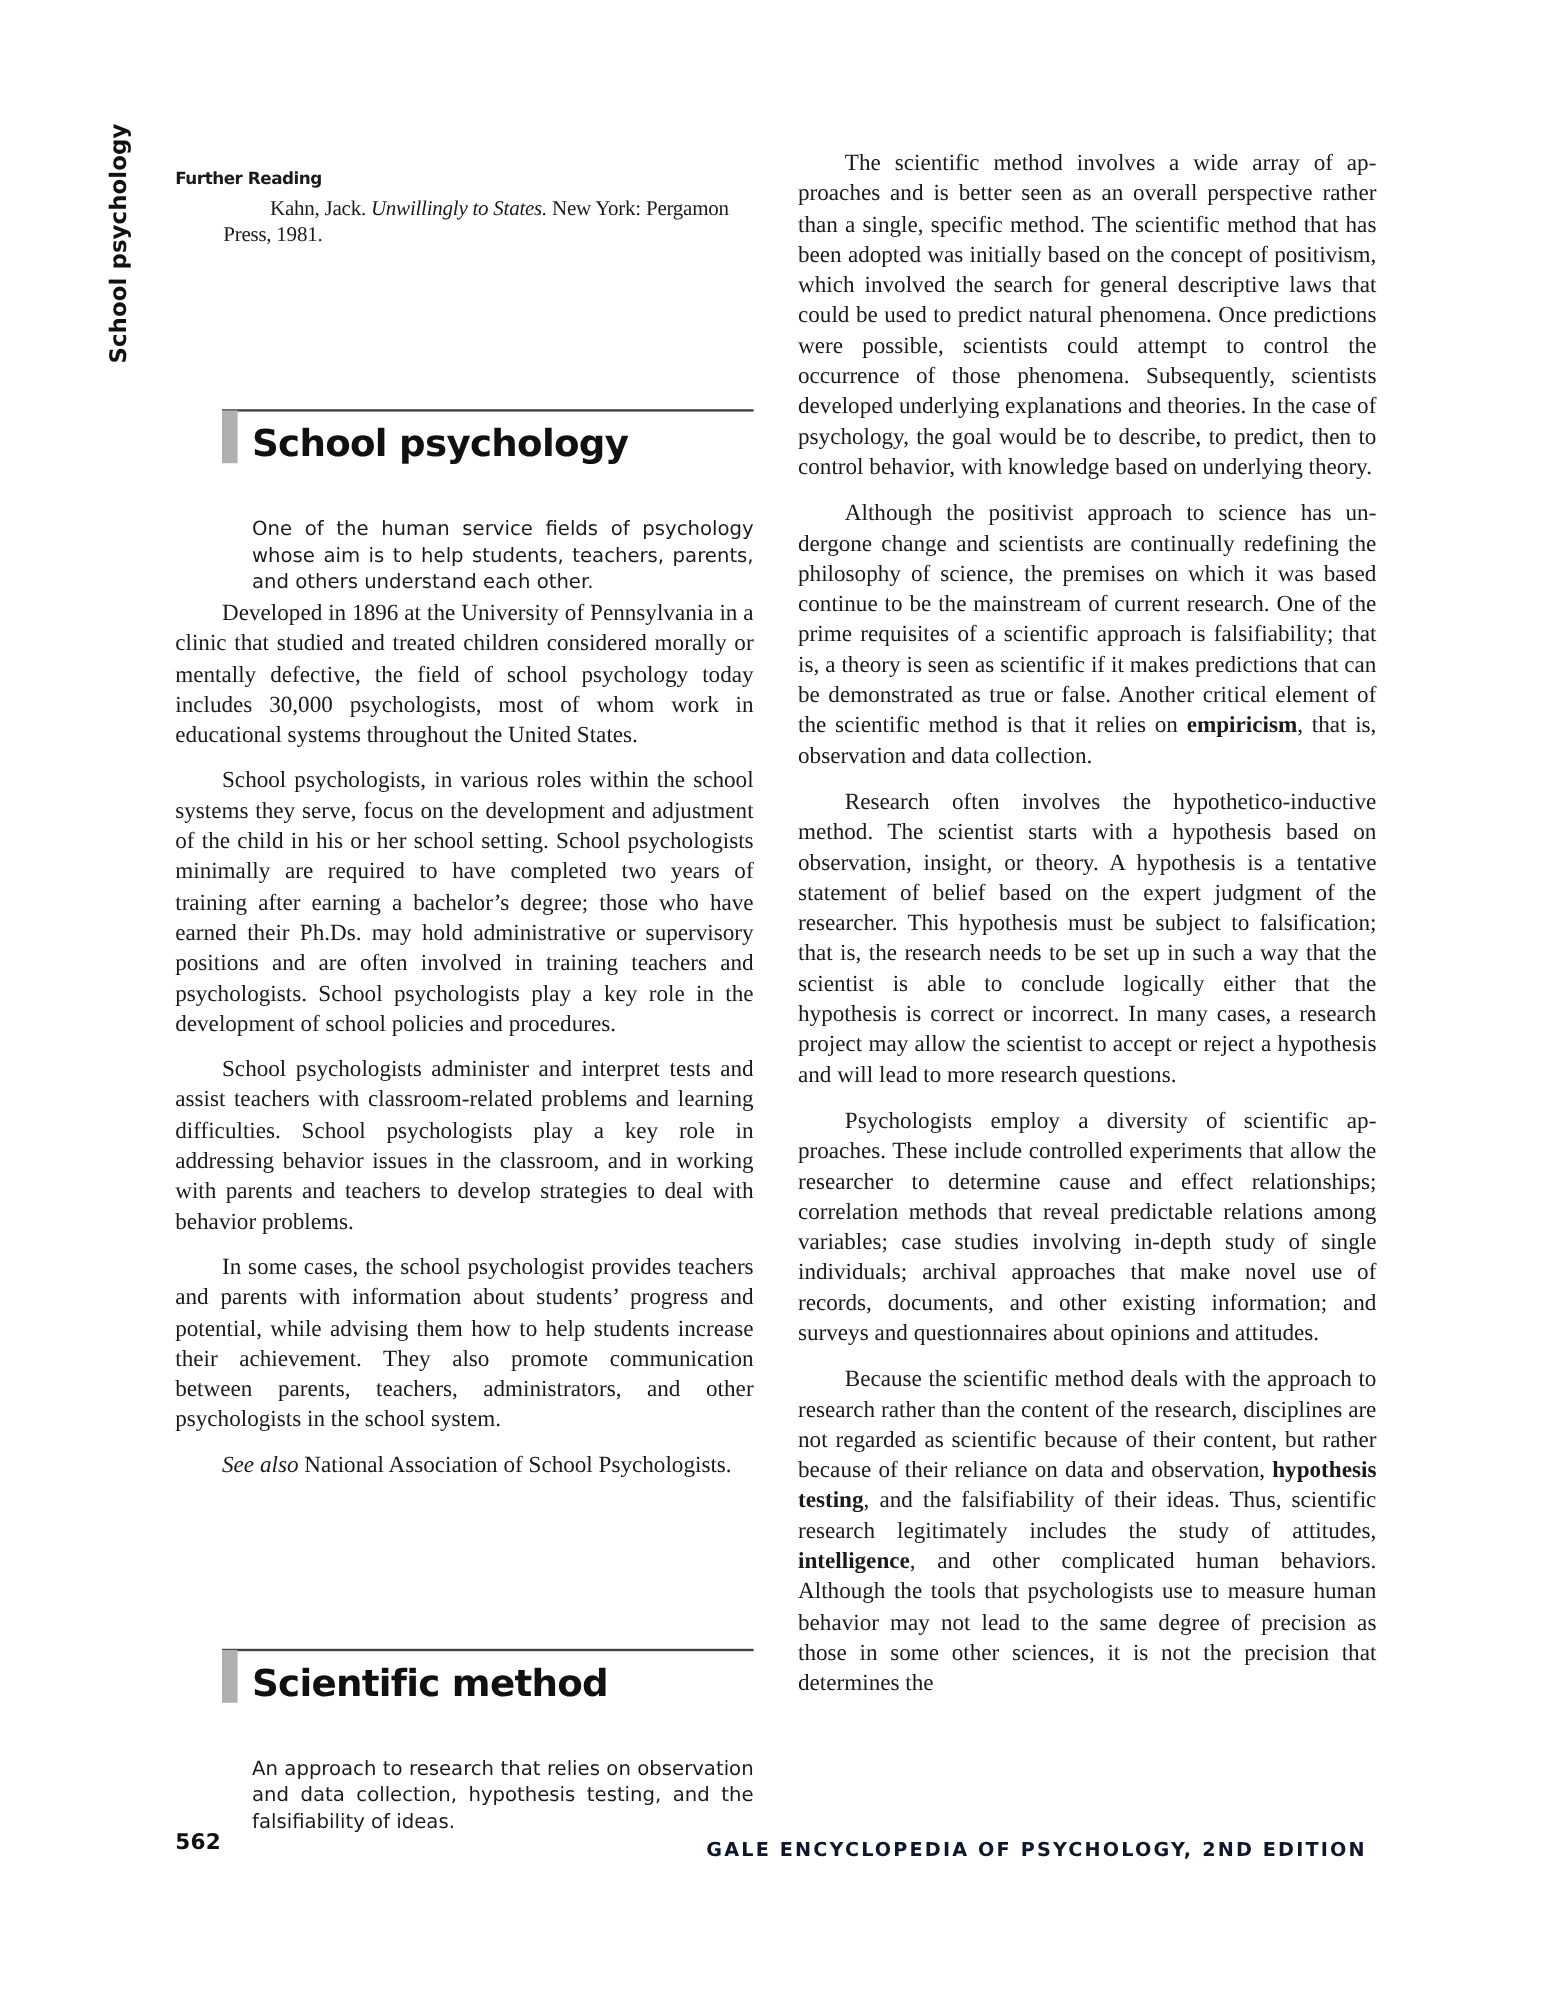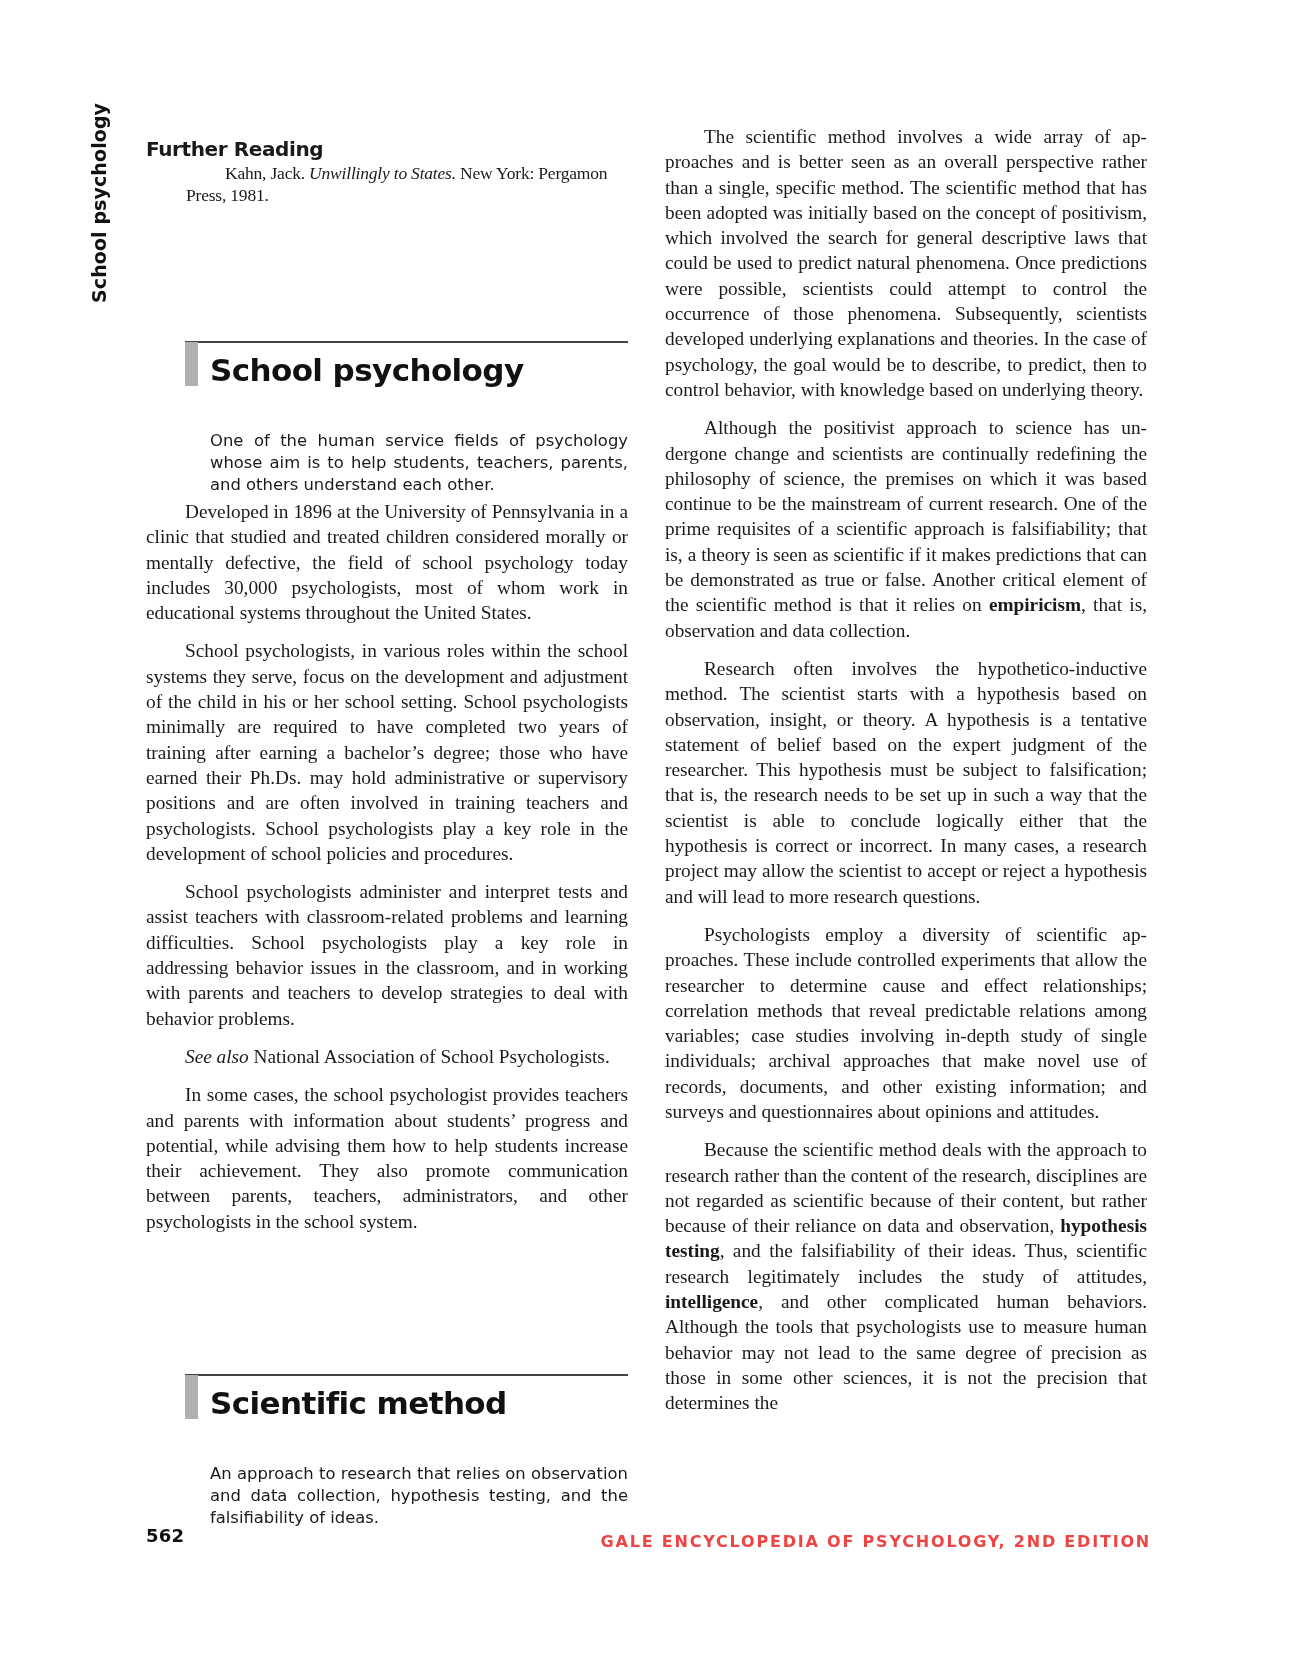--- a/index.html
+++ b/index.html
@@ -56,21 +56,21 @@
     .col p {
       margin: 0 0 13px 0;
       text-indent: 39px;
     }
     .col p.noindent {
       text-indent: 0;
     }
     .further-heading {
       font-family: "DejaVu Sans", sans-serif;
       font-weight: bold;
-      font-size: 20px;
+      font-size: 14px;
       line-height: 24px;
       margin: 13px 0 1px 0;
       letter-spacing: -0.4px;
     }
     .biblio {
       font-size: 17.5px;
       line-height: 22px;
       text-align: left;
       padding-left: 40px;
       text-indent: -40px;
@@ -143,27 +143,27 @@
       left: 146px;
       top: 1525px;
       font-family: "DejaVu Sans", sans-serif;
       font-weight: bold;
       font-size: 18px;
       letter-spacing: 0.2px;
       color: #111;
     }
     .footer-title {
       position: absolute;
-      right: 141px;
+      right: 153px;
       top: 1532px;
       font-family: "DejaVu Sans", sans-serif;
       font-weight: bold;
       font-size: 16px;
       letter-spacing: 1.8px;
-      color: #ef4444;
+      color: #0f172a;
       white-space: nowrap;
       text-align: right;
     }
     b { font-weight: bold; }
     i { font-style: italic; }
   </style>
 </head>
 <body>
 
 <div class="running-head">
@@ -179,22 +179,22 @@
   <div class="rule"></div>
   <div class="bar"></div>
   <div class="title">School psychology</div>
   <div class="definition">One of the human service fields of psychology whose aim is to help students, teachers, parents, and others understand each other.</div>
 </div>
 
 <div class="body-block" style="top: 495px;">
   <p>Developed in 1896 at the University of Pennsylvania in a clinic that studied and treated children considered morally or mentally defective, the field of school psy­chology today includes 30,000 psychologists, most of whom work in educational systems throughout the Unit­ed States.</p>
   <p>School psychologists, in various roles within the school systems they serve, focus on the development and adjustment of the child in his or her school setting. School psychologists minimally are required to have completed two years of training after earning a bache­lor’s degree; those who have earned their Ph.Ds. may hold administrative or supervisory positions and are often involved in training teachers and psychologists. School psychologists play a key role in the development of school policies and procedures.</p>
   <p>School psychologists administer and interpret tests and assist teachers with classroom-related problems and learning difficulties. School psychologists play a key role in addressing behavior issues in the classroom, and in working with parents and teachers to develop strate­gies to deal with behavior problems.</p>
+  <p>In some cases, the school psychologist provides teachers and parents with information about students’ progress and potential, while advising them how to help students increase their achievement. They also promote communication between parents, teachers, administra­tors, and other psychologists in the school system.</p>
   <p><i>See also</i><span> National Association of School Psycholo­gists.</span></p>
-  <p>In some cases, the school psychologist provides teachers and parents with information about students’ progress and potential, while advising them how to help students increase their achievement. They also promote communication between parents, teachers, administra­tors, and other psychologists in the school system.</p>
 </div>
 
 <div class="entry-head entry-head-2">
   <div class="rule"></div>
   <div class="bar"></div>
   <div class="title">Scientific method</div>
   <div class="definition">An approach to research that relies on observation and data collection, hypothesis testing, and the fal­sifiability of ideas.</div>
 </div>
 
 <div class="col col-right">

